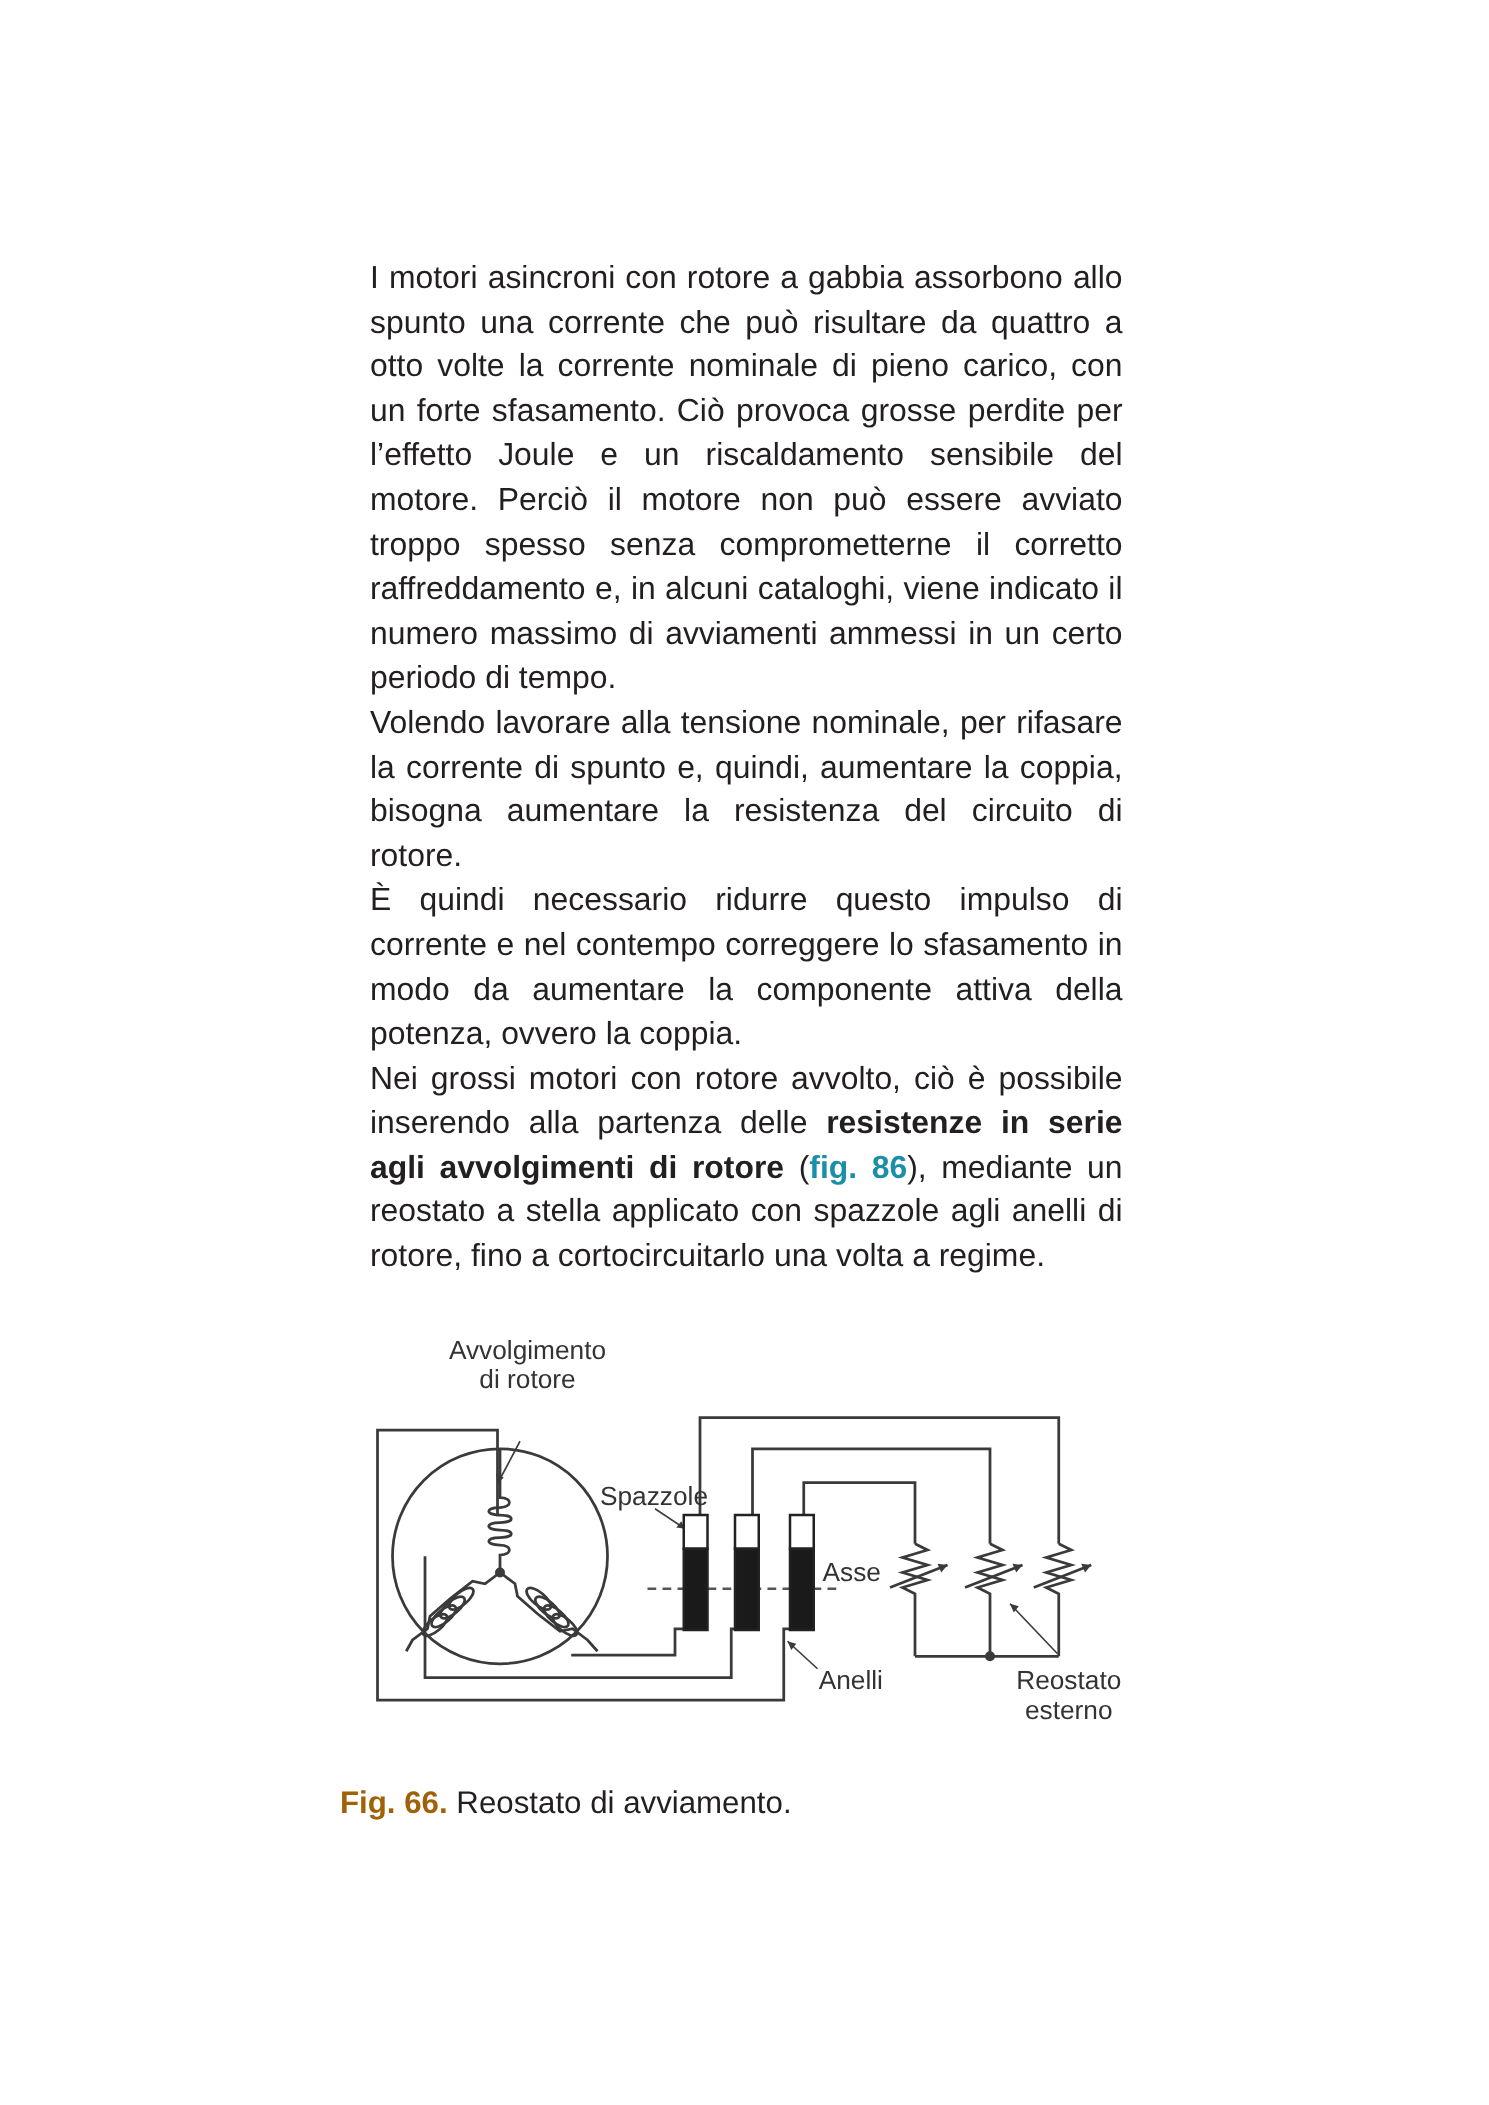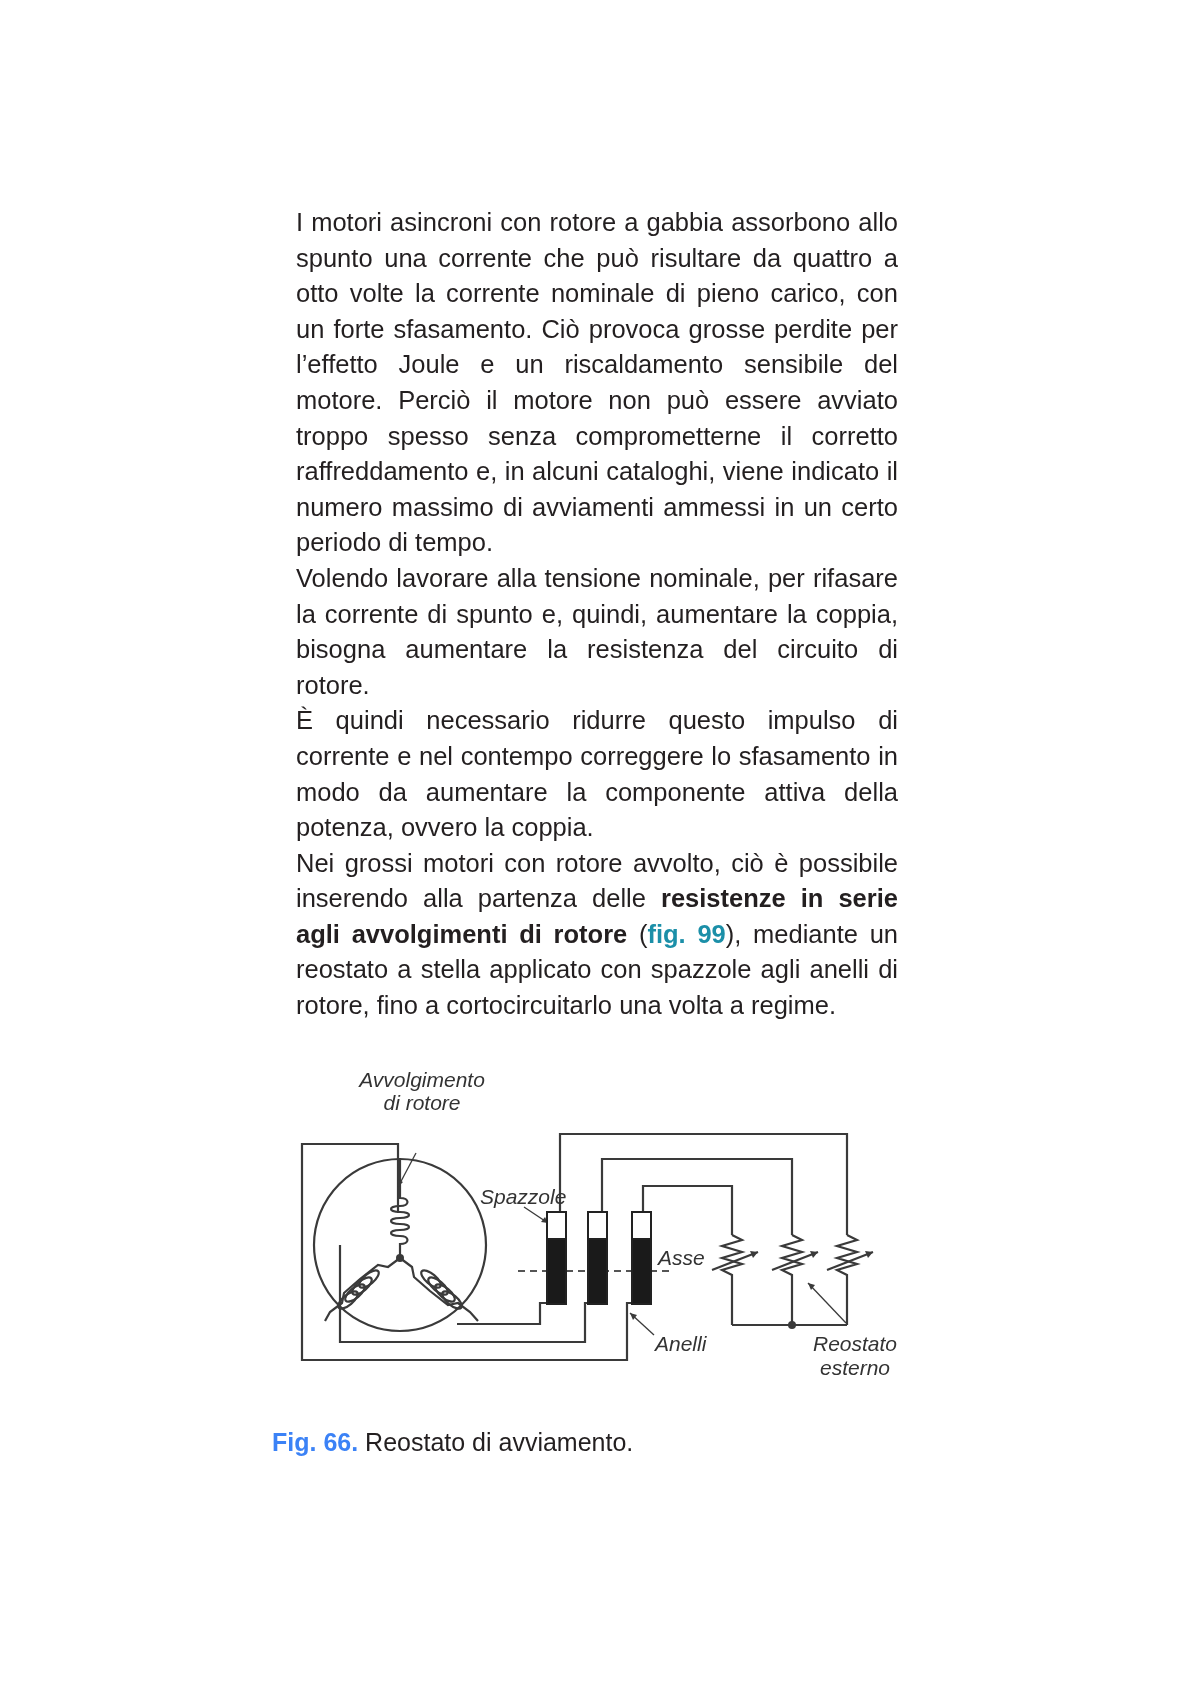--- a/index.html
+++ b/index.html
@@ -7,40 +7,40 @@
   .page { position: absolute; left: 0; top: 0; width: 1191px; height: 1684px; background: #fff; }
   .body-text {
     position: absolute; left: 296px; top: 205px; width: 602px;
     font-family: "Liberation Sans", "DejaVu Sans", sans-serif;
     font-size: 25.5px; line-height: 35.6px; color: #231f20;
     text-align: justify; hyphens: manual;
   }
   .body-text p { margin: 0; text-align-last: left; }
   .body-text b { font-weight: bold; }
   .ref { color: #1b8fa8; font-weight: bold; }
-  .figure { position: absolute; left: 290px; top: 1095px; width: 640px; height: 310px; font-style: italic; }
+  .figure { position: absolute; left: 290px; top: 1095px; width: 640px; height: 310px; }
   .figure svg { width: 640px; height: 310px; display: block; }
   .diag-label { font-family: "Liberation Sans", "DejaVu Sans", sans-serif; font-size: 21px; fill: #333; }
   .caption {
     position: absolute; left: 272px; top: 1428px;
     font-family: "Liberation Sans", "DejaVu Sans", sans-serif; font-size: 25px; color: #231f20;
   }
-  .caption .fig-num { color: #3b82f6; font-weight: bold; }
+  .caption .fig-num { color: #a16207; font-weight: bold; }
   .caption .fig-title { }
 </style>
 </head>
 <body>
 
 <div class="page">
 
   <div class="body-text">
     <p>I motori asincroni con rotore a gabbia assorbono allo spunto una corrente che può risultare da quattro a otto volte la corrente nominale di pieno carico, con un forte sfasamento. Ciò provoca grosse perdite per l’effetto Joule e un riscaldamento sensibile del motore. Perciò il motore non può essere avviato troppo spesso senza comprometterne il corretto raffreddamento e, in alcuni cataloghi, viene indicato il numero massimo di avviamenti ammessi in un certo periodo di tempo.</p>
     <p>Volendo lavorare alla tensione nominale, per rifasare la corrente di spunto e, quindi, aumentare la coppia, bisogna aumentare la resistenza del circuito di rotore.</p>
     <p>È quindi necessario ridurre questo impulso di corrente e nel contempo correggere lo sfasamento in modo da aumentare la componente attiva della potenza, ovvero la coppia.</p>
-    <p><span>Nei grossi motori con rotore avvolto, ciò è possibile inserendo alla partenza delle </span><b>resistenze in serie agli avvolgimenti di rotore</b><span> (</span><span class="ref">fig. 99</span><span>), mediante un reostato a stella applicato con spazzole agli anelli di rotore, fino a cortocircuitarlo una volta a regime.</span></p>
+    <p><span>Nei grossi motori con rotore avvolto, ciò è possibile inserendo alla partenza delle </span><b>resistenze in serie agli avvolgimenti di rotore</b><span> (</span><span class="ref">fig. 86</span><span>), mediante un reostato a stella applicato con spazzole agli anelli di rotore, fino a cortocircuitarlo una volta a regime.</span></p>
   </div>
 
   <div class="figure">
 
     <svg viewBox="0 0 640 310" style="overflow: visible;">
       <g fill="none" stroke="#3a3a3a" stroke-width="2.2">
 
         <path d="M108 118 V49 H12 V265 H337 V208 H362"></path>
 
         <path d="M50 150 V247 H295 V208 H317"></path>

